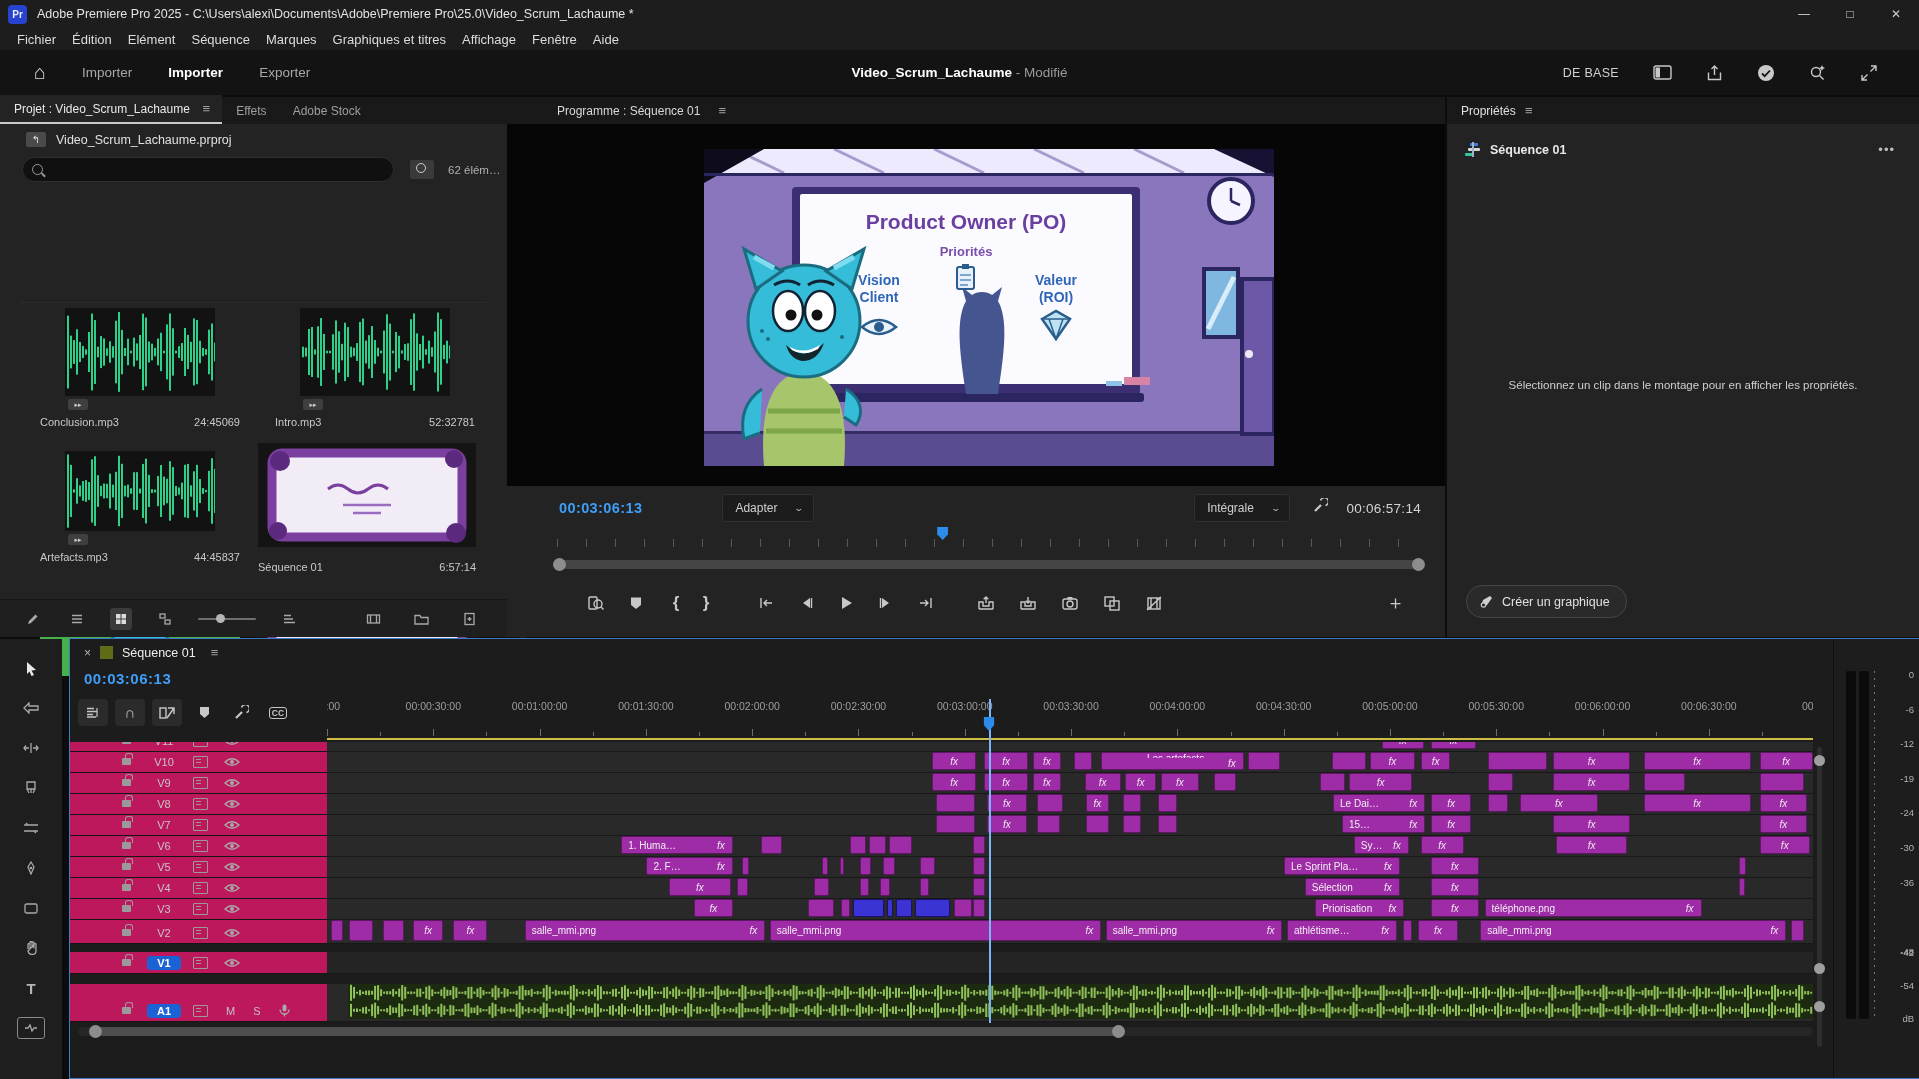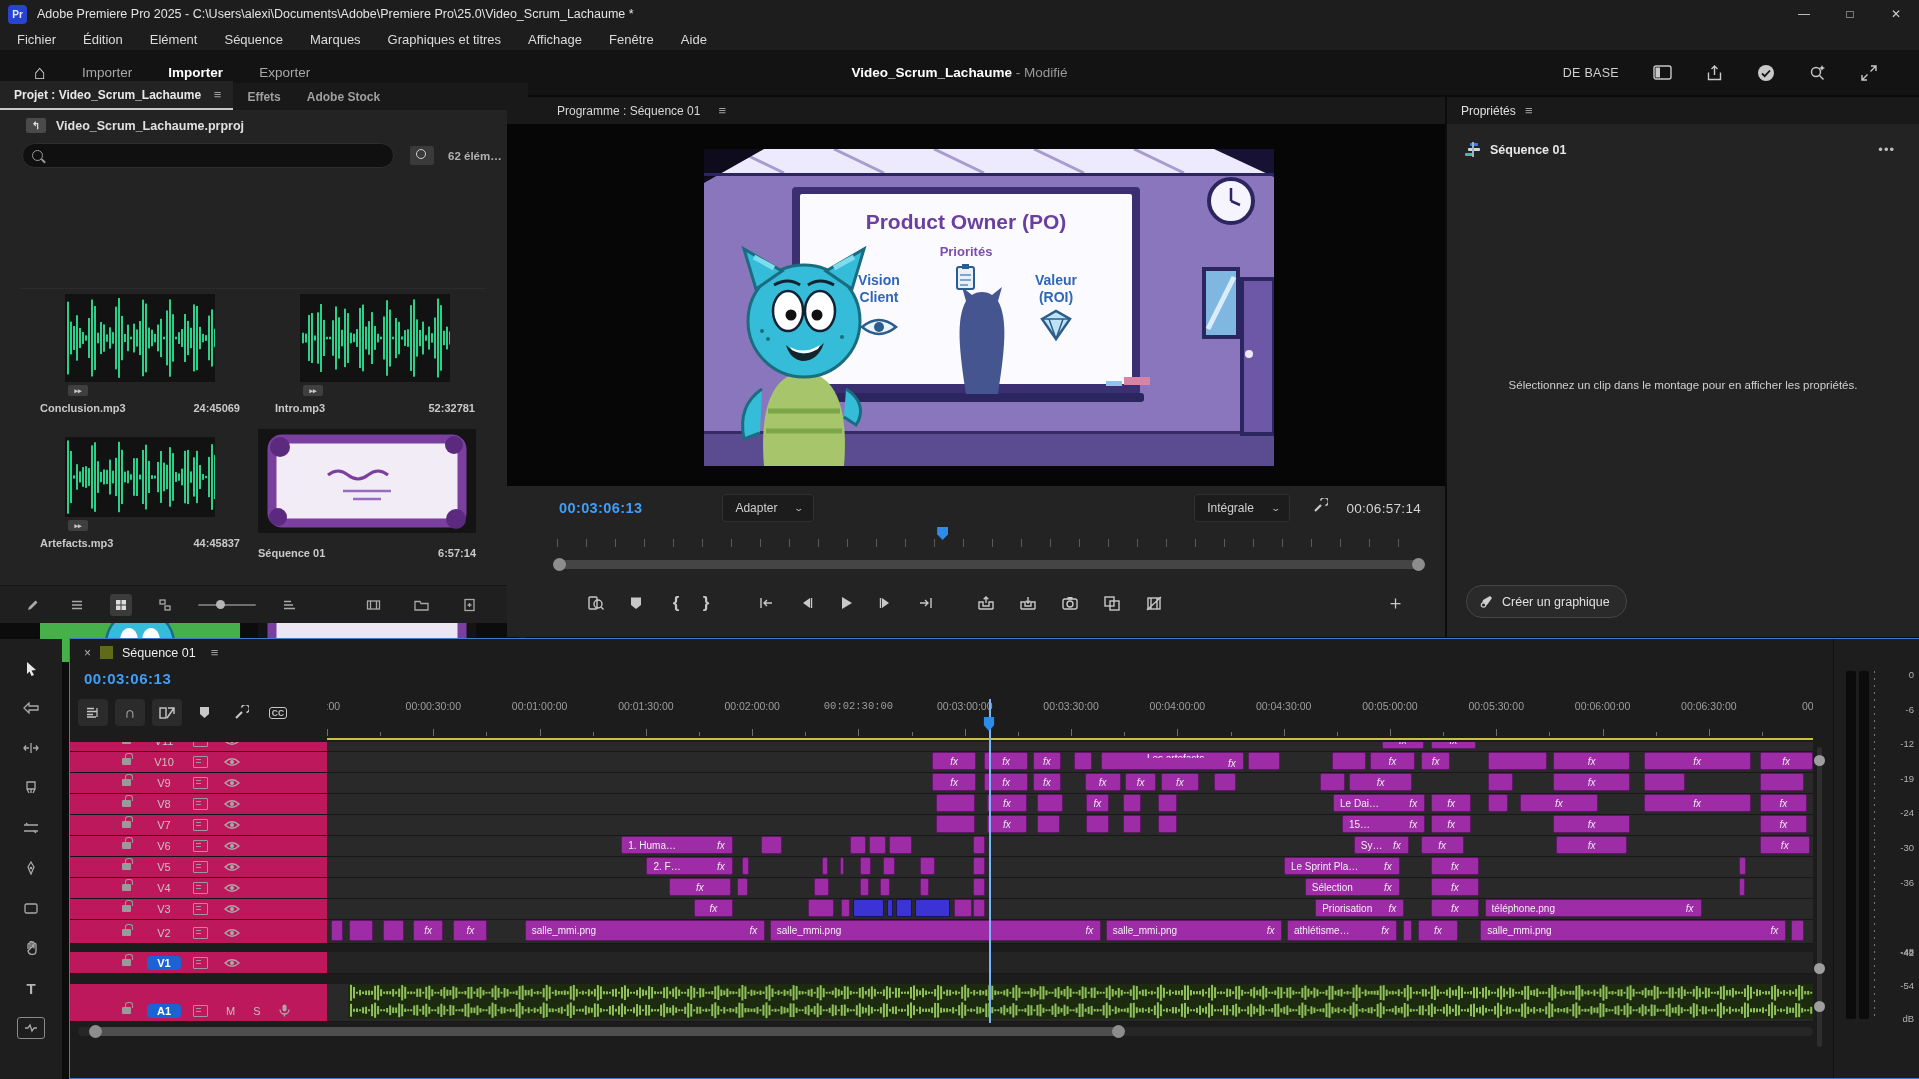--- a/index.html
+++ b/index.html
@@ -7,39 +7,39 @@
     font-family:"Liberation Sans",sans-serif;color:#d6d6d6;overflow:hidden;
     -webkit-font-smoothing:antialiased;}
   .abs{position:absolute;}
   
   #titlebar{left:0;top:0;width:1919px;height:28px;background:#1d1d1d;display:flex;align-items:center;}
   .prlogo{width:19px;height:19px;margin-left:8px;border-radius:4px;background:#2743d0;color:#e6ebff;
     font-size:10px;font-weight:bold;display:flex;align-items:center;justify-content:center;}
   .wintitle{margin-left:10px;font-size:12.5px;color:#e3e3e3;white-space:nowrap;}
   .wincontrols{margin-left:auto;display:flex;}
   .winbtn{width:46px;height:28px;display:flex;align-items:center;justify-content:center;font-size:12px;color:#cfcfcf;}
-  #menubar{left:0;top:28px;width:1919px;height:22px;background:#1d1d1d;display:flex;align-items:center;gap:27px;padding-left:17px;box-sizing:border-box;}
+  #menubar{left:0;top:28px;width:1919px;height:22px;background:#1d1d1d;display:flex;align-items:center;gap:16px;padding-left:17px;box-sizing:border-box;}
   .menuitem{font-size:13px;color:#dcdcdc;white-space:nowrap;}
   #appbar{left:0;top:50px;width:1919px;height:45px;background:#131313;display:flex;align-items:center;}
   .homeic{font-size:20px;color:#d9d9d9;margin-left:34px;}
   .navitem{font-size:13.5px;color:#a8a8a8;margin-left:36px;}
   .navitem.active{color:#ffffff;font-weight:bold;}
   .doctitle{position:absolute;left:50%;transform:translateX(-50%);font-size:13.5px;color:#fff;font-weight:bold;white-space:nowrap;}
   .doctitle .status{color:#9a9a9a;font-weight:normal;}
   .appright{margin-left:auto;display:flex;align-items:center;gap:34px;margin-right:42px;}
   .wslabel{font-size:12.5px;color:#d0d0d0;letter-spacing:.3px;}
   .appic svg{display:block;}
   
   .panel{background:#232323;}
   .tabbar{height:27px;background:#191919;display:flex;align-items:flex-end;}
   .tab{font-size:12px;color:#9f9f9f;padding:6px 12px 6px 14px;white-space:nowrap;}
   .tab.active{color:#e8e8e8;background:#232323;border-bottom:2px solid #c9c9c9;}
   .hamb{color:#9f9f9f;font-size:13px;margin-left:6px;}
   
-  #project{left:0;top:83px;width:528px;height:540px;font-weight:bold;}
+  #project{left:0;top:97px;width:528px;height:540px;}
   .binrow{display:flex;align-items:center;gap:10px;padding:8px 0 2px 26px;}
   .binic{width:20px;height:15px;background:#4a4a4a;border-radius:2px;color:#ddd;font-size:10px;
     display:flex;align-items:center;justify-content:center;}
   .binname{font-size:12.5px;color:#e0e0e0;}
   .searchrow{display:flex;align-items:center;margin:8px 0 0 22px;}
   .searchbox{width:372px;height:25px;background:#101010;border:1px solid #2e2e2e;border-radius:13px;
     display:flex;align-items:center;padding-left:9px;box-sizing:border-box;}
   .mag{width:9px;height:9px;border:1.5px solid #9a9a9a;border-radius:50%;position:relative;}
   .mag::after{content:"";position:absolute;width:5px;height:1.5px;background:#9a9a9a;transform:rotate(45deg);left:8px;top:9px;}
   .searchfolder{width:24px;height:19px;background:#3a3a3a;border-radius:2px;margin-left:16px;position:relative;}
@@ -833,21 +833,21 @@
           <span class="ccbadge">CC</span>
         </div>
     </div>
 
     <div id="ruler">
         <div class="rlabel" style="left: 0%;">00:00</div>
         <div class="rlabel" style="left: 7.15308%;">00:00:30:00</div>
         <div class="rlabel" style="left: 14.3062%;">00:01:00:00</div>
         <div class="rlabel" style="left: 21.4592%;">00:01:30:00</div>
         <div class="rlabel" style="left: 28.6123%;">00:02:00:00</div>
-        <div class="rlabel" style="left: 35.7654%; font-family: Liberation Mono, monospace;">00:02:30:00</div>
+        <div class="rlabel" style="left: 35.7654%;">00:02:30:00</div>
         <div class="rlabel" style="left: 42.9185%;">00:03:00:00</div>
         <div class="rlabel" style="left: 50.0715%;">00:03:30:00</div>
         <div class="rlabel" style="left: 57.2246%;">00:04:00:00</div>
         <div class="rlabel" style="left: 64.3777%;">00:04:30:00</div>
         <div class="rlabel" style="left: 71.5308%;">00:05:00:00</div>
         <div class="rlabel" style="left: 78.6838%;">00:05:30:00</div>
         <div class="rlabel" style="left: 85.8369%;">00:06:00:00</div>
         <div class="rlabel" style="left: 92.99%;">00:06:30:00</div>
         <div class="rlabel" style="left: 100.143%;">00:07</div>
         <div class="rtick" style="left: 0%; height: 7px;"></div>

